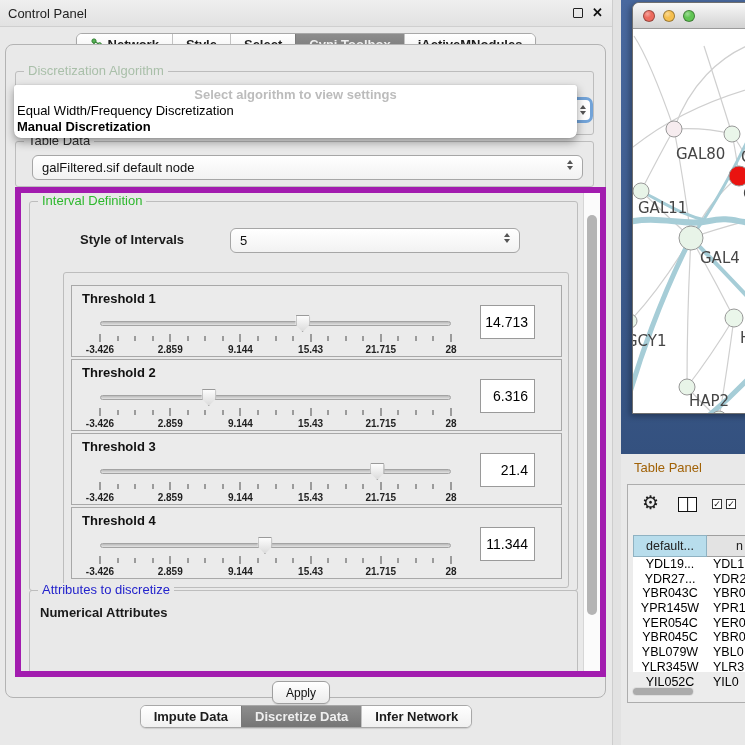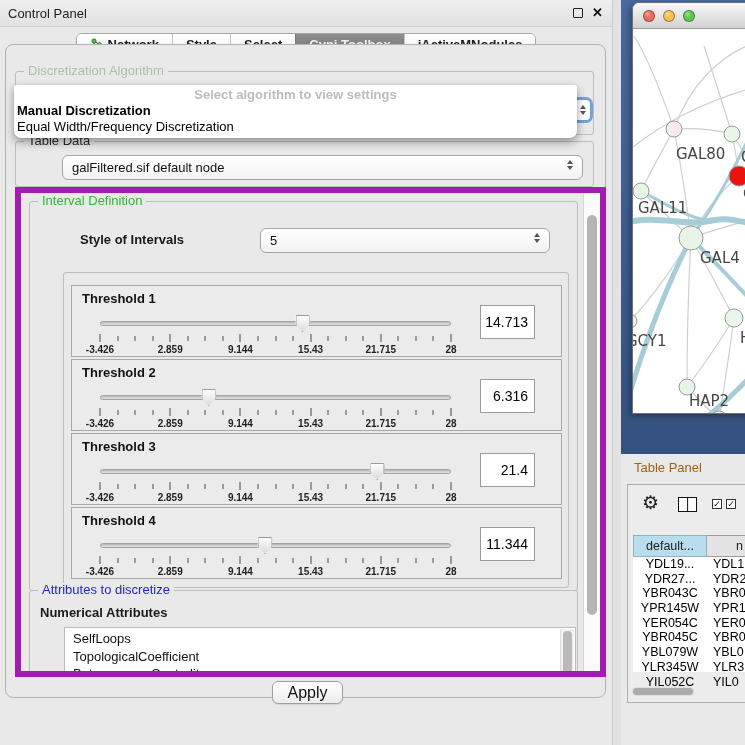--- a/index.html
+++ b/index.html
@@ -37,21 +37,21 @@
   #combo-focus{position:absolute;left:553px;top:52px;width:34px;height:26px;background:#fff;border:3px solid #72a3d8;border-radius:7px;z-index:5;display:flex;align-items:center;justify-content:flex-end;padding-right:4px;}
 
   
   #algo-popup{position:absolute;left:8px;top:40px;width:563px;height:53px;background:#fff;z-index:30;border-radius:2px 2px 7px 7px;box-shadow:0 4px 10px rgba(0,0,0,0.38),0 0 1px rgba(0,0,0,0.3);padding-top:2px;}
   .popup-prompt{text-align:center;font-size:13px;color:#bcbcbc;line-height:16px;font-weight:bold;}
   .popup-item{font-size:13px;line-height:16px;padding-left:3px;color:#000;}
   .popup-item.sel{font-weight:bold;}
 
   #tabledata-group{left:9px;top:96px;width:579px;height:46px;}
 
-  .combo{position:absolute;height:25px;background:linear-gradient(#ffffff,#f2f2f2);border:1px solid #a6a6a6;border-radius:6px;font-size:13px;color:#111;display:flex;align-items:center;padding-left:9px;margin-left:30px;}
+  .combo{position:absolute;height:25px;background:linear-gradient(#ffffff,#f2f2f2);border:1px solid #a6a6a6;border-radius:6px;font-size:13px;color:#111;display:flex;align-items:center;padding-left:9px;}
   .updown{position:absolute;right:9px;top:4px;display:flex;flex-direction:column;align-items:center;gap:2px;}
   .arr-up{width:0;height:0;border-left:3.5px solid transparent;border-right:3.5px solid transparent;border-bottom:4.5px solid #555;}
   .arr-dn{width:0;height:0;border-left:3.5px solid transparent;border-right:3.5px solid transparent;border-top:4.5px solid #555;}
 
   
   #settings-pane{position:absolute;left:9px;top:142px;width:591px;height:490px;border:6px solid #a21caf;background:#e9e9e9;overflow:hidden;}
   #settings-vscroll{position:absolute;right:0;top:0;bottom:0;width:17px;background:#fbfbfb;border-left:1px solid #d6d6d6;}
   #settings-vthumb{position:absolute;left:3px;top:22px;width:10px;height:400px;background:#b4b4b4;border-radius:5px;}
 
   #interval-group{left:8px;top:8px;width:549px;height:390px;}
@@ -72,21 +72,21 @@
   .scale-lab{position:absolute;transform:translateX(-50%);font-size:10px;font-weight:bold;color:#1f1f1f;white-space:nowrap;}
   .th-value{position:absolute;right:26px;top:19px;width:55px;height:34px;border:1px solid #9a9a9a;background:#fff;font-family:"Liberation Sans",sans-serif;font-size:14px;text-align:right;padding-right:6px;color:#000;}
 
   #attr-group{left:8px;top:397px;width:549px;height:96px;}
   #attr-sub{position:absolute;left:10px;top:14px;font-size:13px;font-weight:bold;}
   #attr-list{position:absolute;left:34px;top:36px;width:512px;height:72px;background:#fff;border:1px solid #bbb;overflow:hidden;padding:2px 0 0 8px;}
   .attr-item{font-size:13px;line-height:17.5px;color:#111;}
   #attr-vscroll{position:absolute;right:1px;top:1px;bottom:1px;width:14px;background:#f2f2f2;border-left:1px solid #ddd;}
   #attr-vthumb{position:absolute;left:2px;top:2px;width:9px;height:46px;background:#b9b9b9;border-radius:4px;}
 
-  #apply-btn{position:absolute;left:266px;top:636px;width:71px;height:23px;border:1px solid #9f9f9f;border-radius:6px;background:linear-gradient(#ffffff,#ececec);font-size:16px;color:#111;display:flex;align-items:center;justify-content:center;box-shadow:0 1px 1px rgba(0,0,0,0.1);}
+  #apply-btn{position:absolute;left:266px;top:636px;width:58px;height:23px;border:1px solid #9f9f9f;border-radius:6px;background:linear-gradient(#ffffff,#ececec);font-size:12px;color:#111;display:flex;align-items:center;justify-content:center;box-shadow:0 1px 1px rgba(0,0,0,0.1);}
 
   
   #divider{position:absolute;left:612px;top:0;width:9px;height:745px;background:#e2e2e2;border-left:1px solid #cdcdcd;}
   #right-region{position:absolute;left:621px;top:0;width:124px;height:745px;}
   #desktop{position:absolute;left:0;top:0;right:0;height:454px;background:linear-gradient(#49699f,#34517f);}
   #net-window{position:absolute;left:11px;top:2px;width:120px;height:412px;background:#fff;border:1px solid #6f6f6f;border-radius:7px 0 0 0;box-shadow:-2px 2px 6px rgba(0,0,0,0.35);}
   #net-titlebar{position:absolute;left:0;top:0;right:0;height:26px;background:linear-gradient(#f8f8f8,#d2d2d2);border-bottom:1px solid #9b9b9b;border-radius:7px 0 0 0;}
   .light{position:absolute;top:7px;width:12px;height:12px;border-radius:50%;border:1px solid rgba(0,0,0,0.35);}
   #net-canvas{position:absolute;left:0;top:26px;right:0;bottom:0;overflow:hidden;background:#fff;}
 
@@ -159,22 +159,22 @@
 
       <div id="combo-focus">
         <span class="updown" style="position:static">
           <span class="arr-up"></span>
             <span class="arr-dn"></span>
         </span>
       </div>
 
       <div id="algo-popup">
         <div class="popup-prompt">Select algorithm to view settings</div>
+        <div class="popup-item">Equal Width/Frequency Discretization</div>
         <div class="popup-item sel">Manual Discretization</div>
-        <div class="popup-item">Equal Width/Frequency Discretization</div>
       </div>
 
       <div id="tabledata-group" class="group">
         <span class="group-title t-dark">Table Data</span>
         <div class="combo" style="left:16px;right:10px;top:13px;">
           <span>galFiltered.sif default node</span>
           <span class="updown">
               <span class="arr-up"></span>
               <span class="arr-dn"></span>
             </span>
@@ -350,38 +350,43 @@
                   </div>
     </div>
     <input class="th-value" readonly="" value="11.344" style="">
   </div>
             </div>
         </div>
 
         <div id="attr-group" class="group">
           <span class="group-title t-blue">Attributes to discretize</span>
           <span id="attr-sub">Numerical Attributes</span>
-          <div id="attr-list">
-            <div id="attr-vscroll">
-                <div id="attr-vthumb"></div>
-              </div>
-          <div class="attr-item">SelfLoops</div>
-              <div class="attr-item">TopologicalCoefficient</div>
-              <div class="attr-item">BetweennessCentrality</div>
-            </div>
         </div>
 
         <div id="settings-vscroll">
           <div id="settings-vthumb"></div>
         </div>
       </div>
 
       <div id="apply-btn">Apply</div>
     </div>
 
+    <div id="bottom-tabbar" class="segbar">
+        <div class="seggroup">
+          <div class="seg">
+            <span>Impute Data</span>
+          </div>
+          <div class="seg sel">
+            <span>Discretize Data</span>
+          </div>
+          <div class="seg">
+            <span>Infer Network</span>
+          </div>
+        </div>
+      </div>
   </div>
 
   <div id="divider"></div>
 
   <div id="right-region">
     <div id="desktop">
       <div id="net-window">
         <div id="net-titlebar">
           <span class="light" id="light-red" style="left: 10px; background: radial-gradient(circle at 35% 30%, rgba(255, 255, 255, 0.4), transparent 40%), rgb(236, 106, 94);"></span>
           <span class="light" id="light-yellow" style="left: 30px; background: radial-gradient(circle at 35% 30%, rgba(255, 255, 255, 0.4), transparent 40%), rgb(245, 191, 79);"></span>

